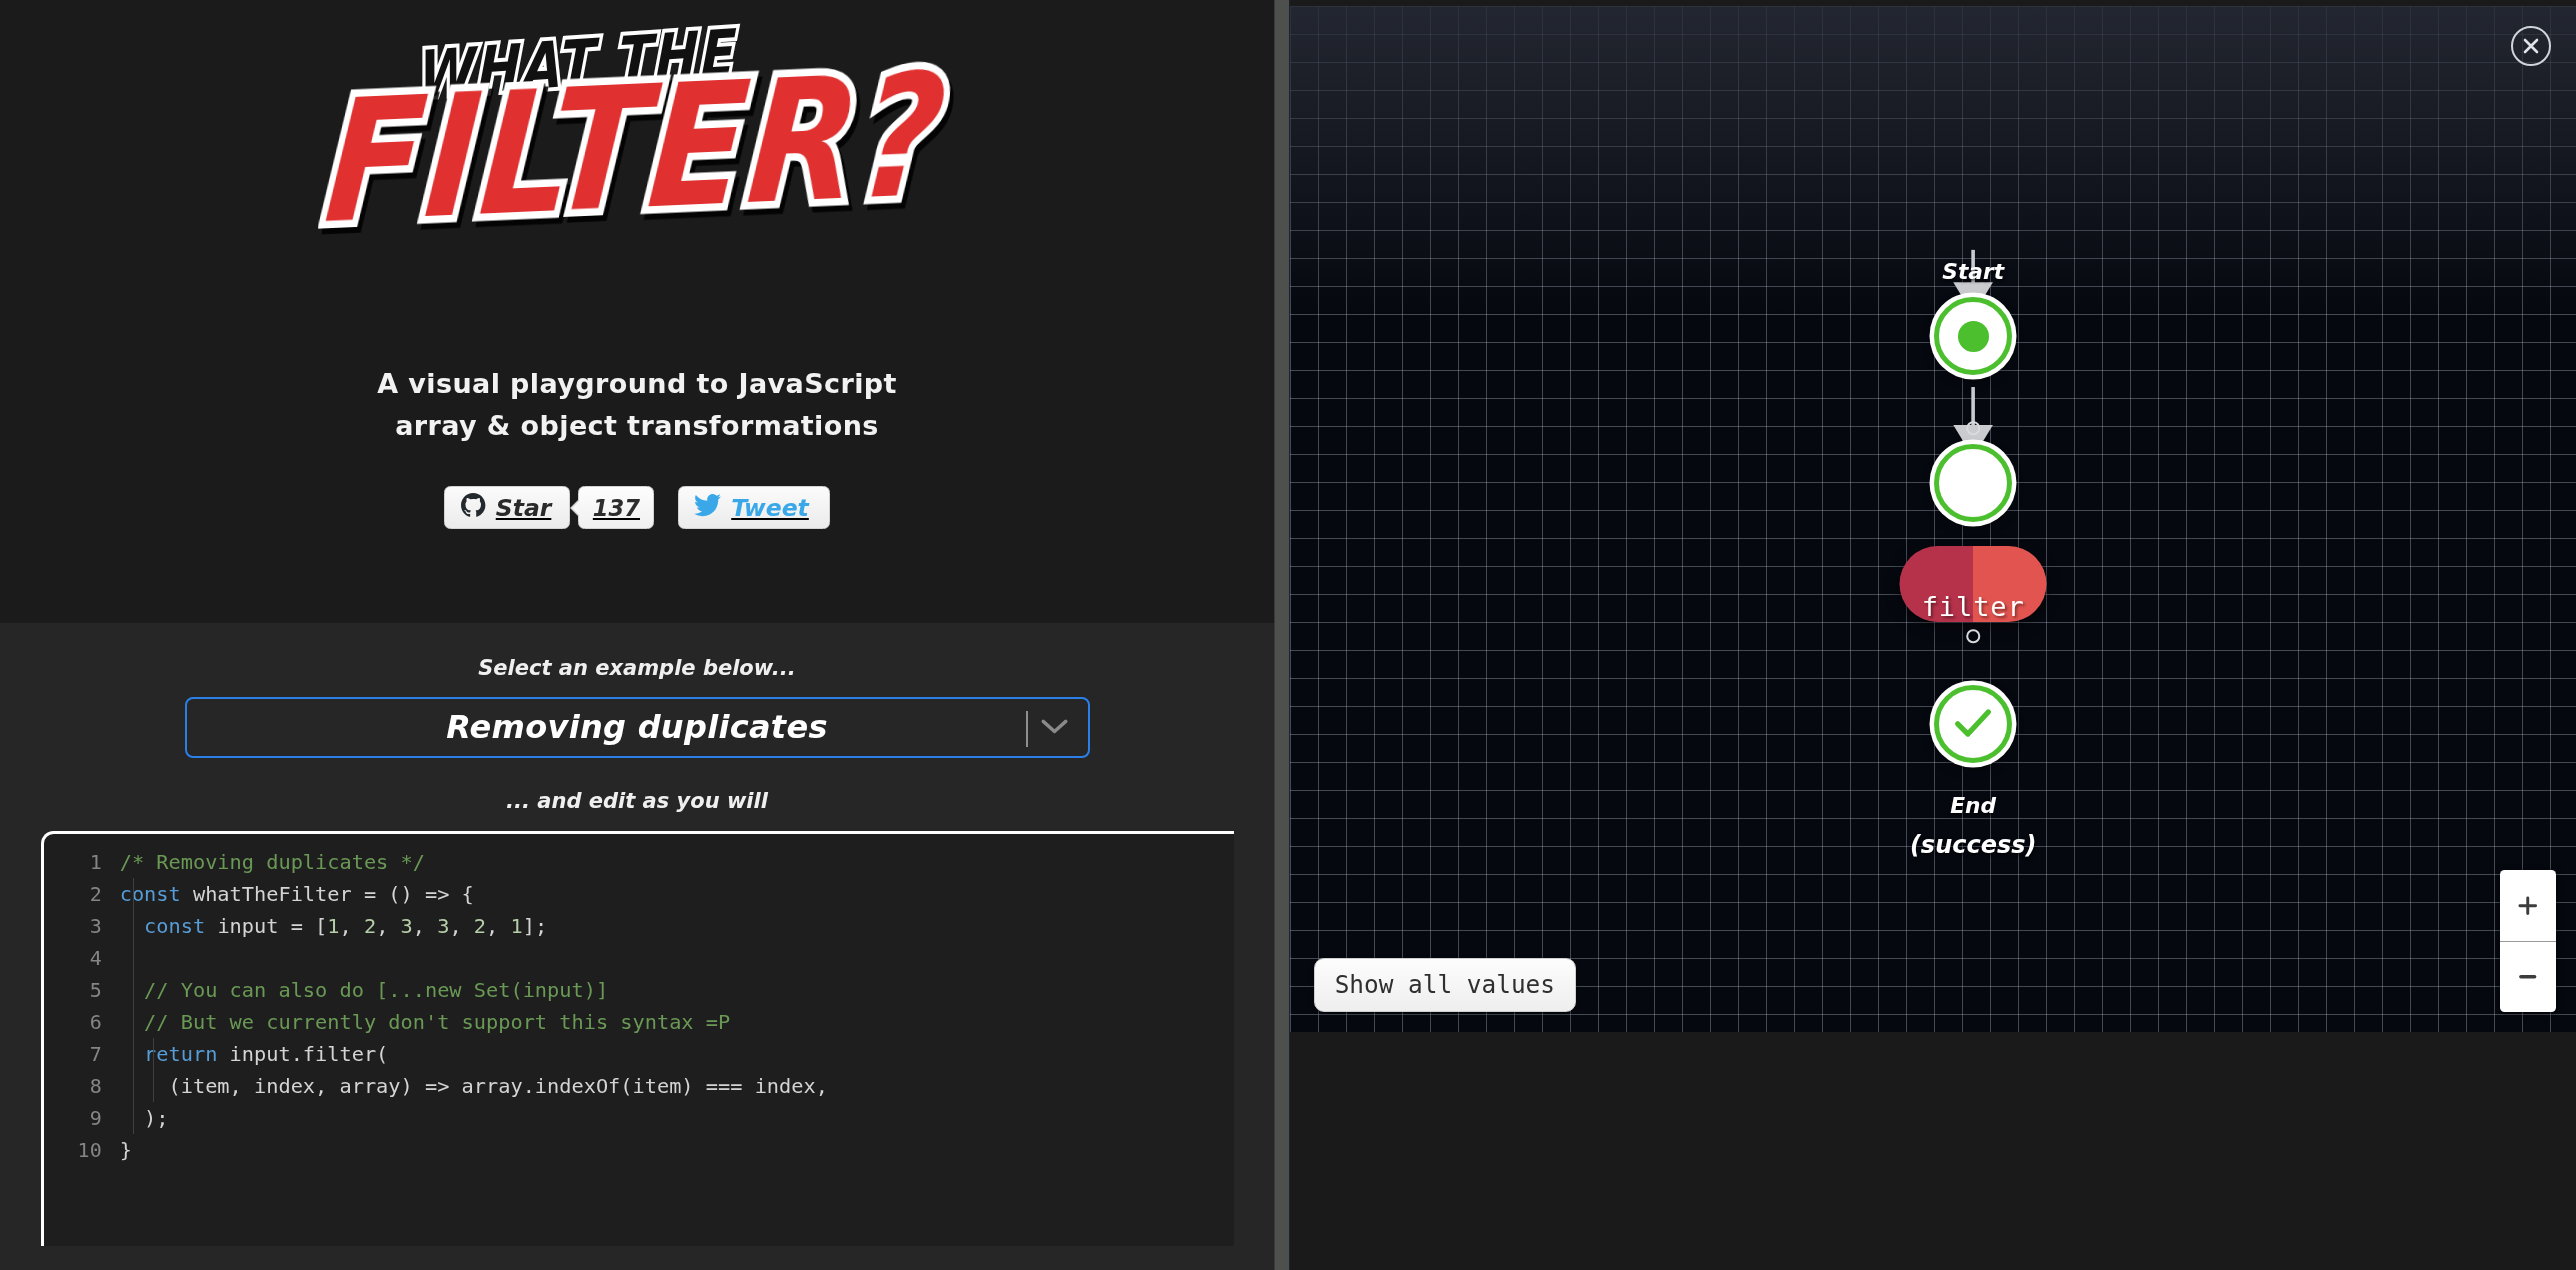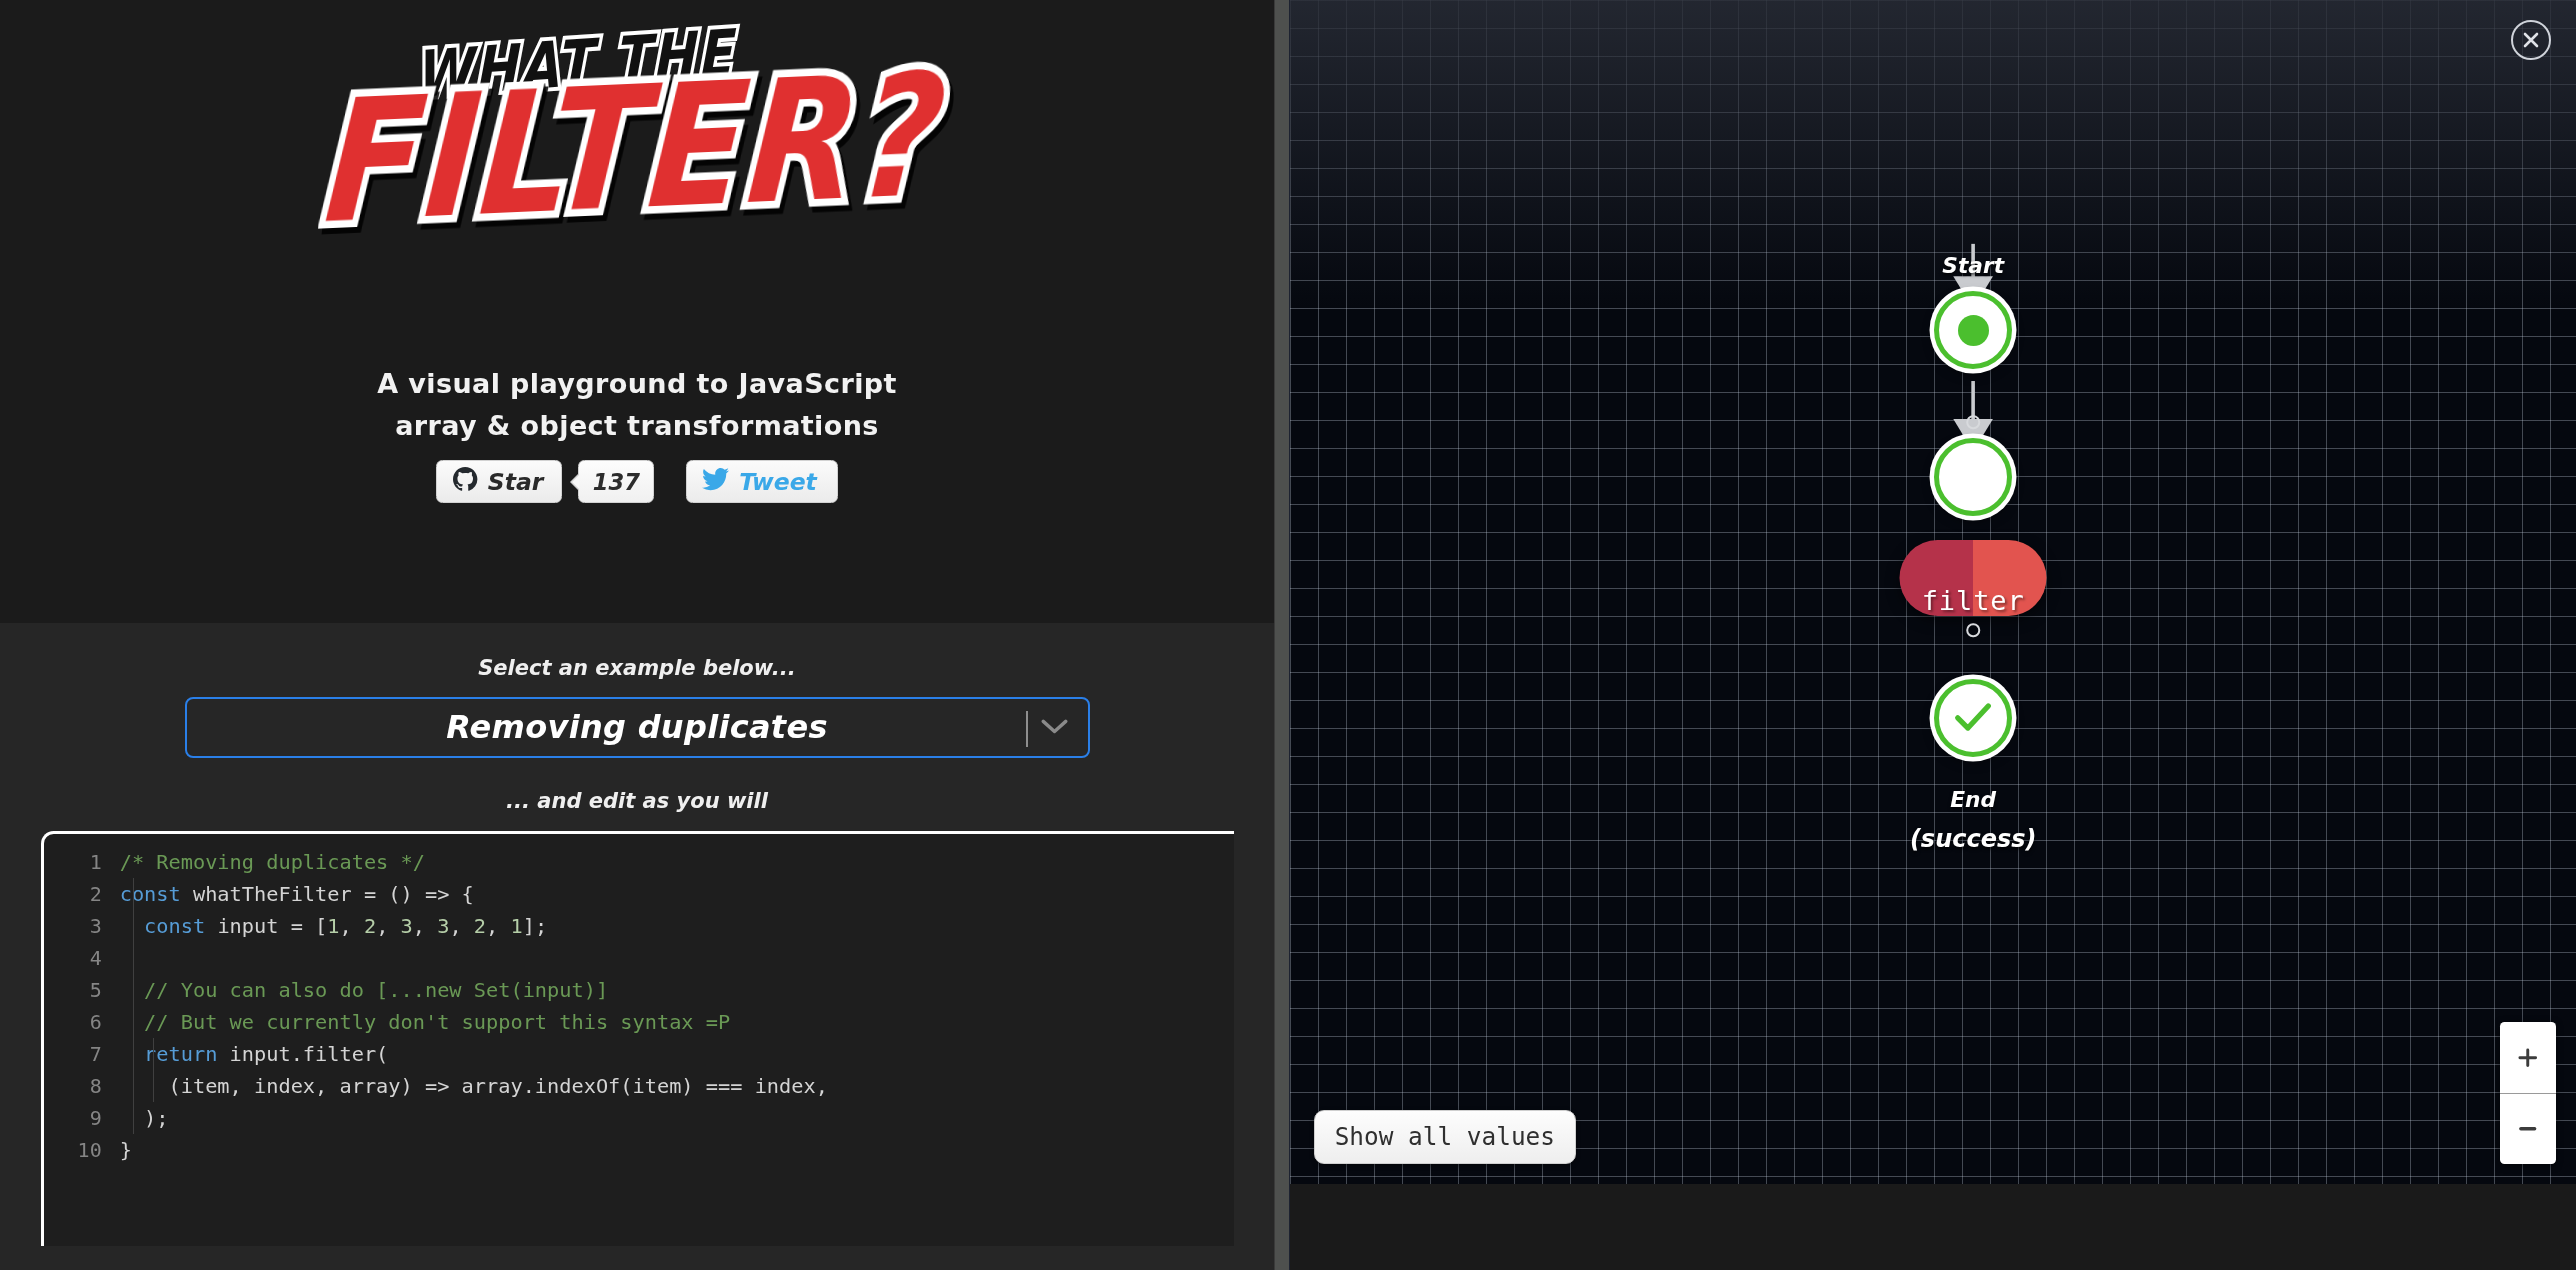--- a/index.html
+++ b/index.html
@@ -71,25 +71,26 @@
   }
   .tagline {
     color: #f2f2f2;
     font-weight: bold;
     font-size: 27px;
     letter-spacing: 0.4px;
     line-height: 1.55;
     margin-top: 43px;
   }
   .social-row {
-    margin-top: 14px;
+    margin-top: 40px;
     display: flex;
     justify-content: center;
     align-items: center;
-    gap: 8px;
+    gap: 0;
+    text-decoration: underline;
   }
   .btn-gh {
     display: flex; align-items: center; gap: 10px;
     background: linear-gradient(#fbfbfb, #ebebeb);
     border: 0.9px solid #d2d2d2;
     border-radius: 6.3px;
     height: 43px;
     padding: 0 18px 0 16.2px;
     color: #2a2a2a;
     font-size: 23.5px;
@@ -249,27 +250,28 @@
     background: #4e504e;
     border-left: 0.9px solid #3a3a3a;
     border-right: 0.9px solid #1d2230;
     cursor: col-resize;
   }
 
   
   .right-panel {
     position: relative;
     flex: 1;
-    height: 1184px;
+    height: 1026px;
     background:
       linear-gradient(rgba(40,44,54,0.85), rgba(3,6,16,0) 307px),
       repeating-linear-gradient(to right, rgba(190,200,215,0.34) 0 0.9px, transparent 0.9px 28px),
       repeating-linear-gradient(to bottom, rgba(190,200,215,0.34) 0 0.9px, transparent 0.9px 28px),
       #05080f;
     overflow: hidden;
+    margin-top: 6px;
   }
   .close-btn {
     position: absolute;
     right: 25px; top: 20px;
     width: 40px; height: 40px;
     border-radius: 50%;
     border: 2.7px solid #cfd3da;
     display: flex; align-items: center; justify-content: center;
     cursor: pointer;
     z-index: 20;

